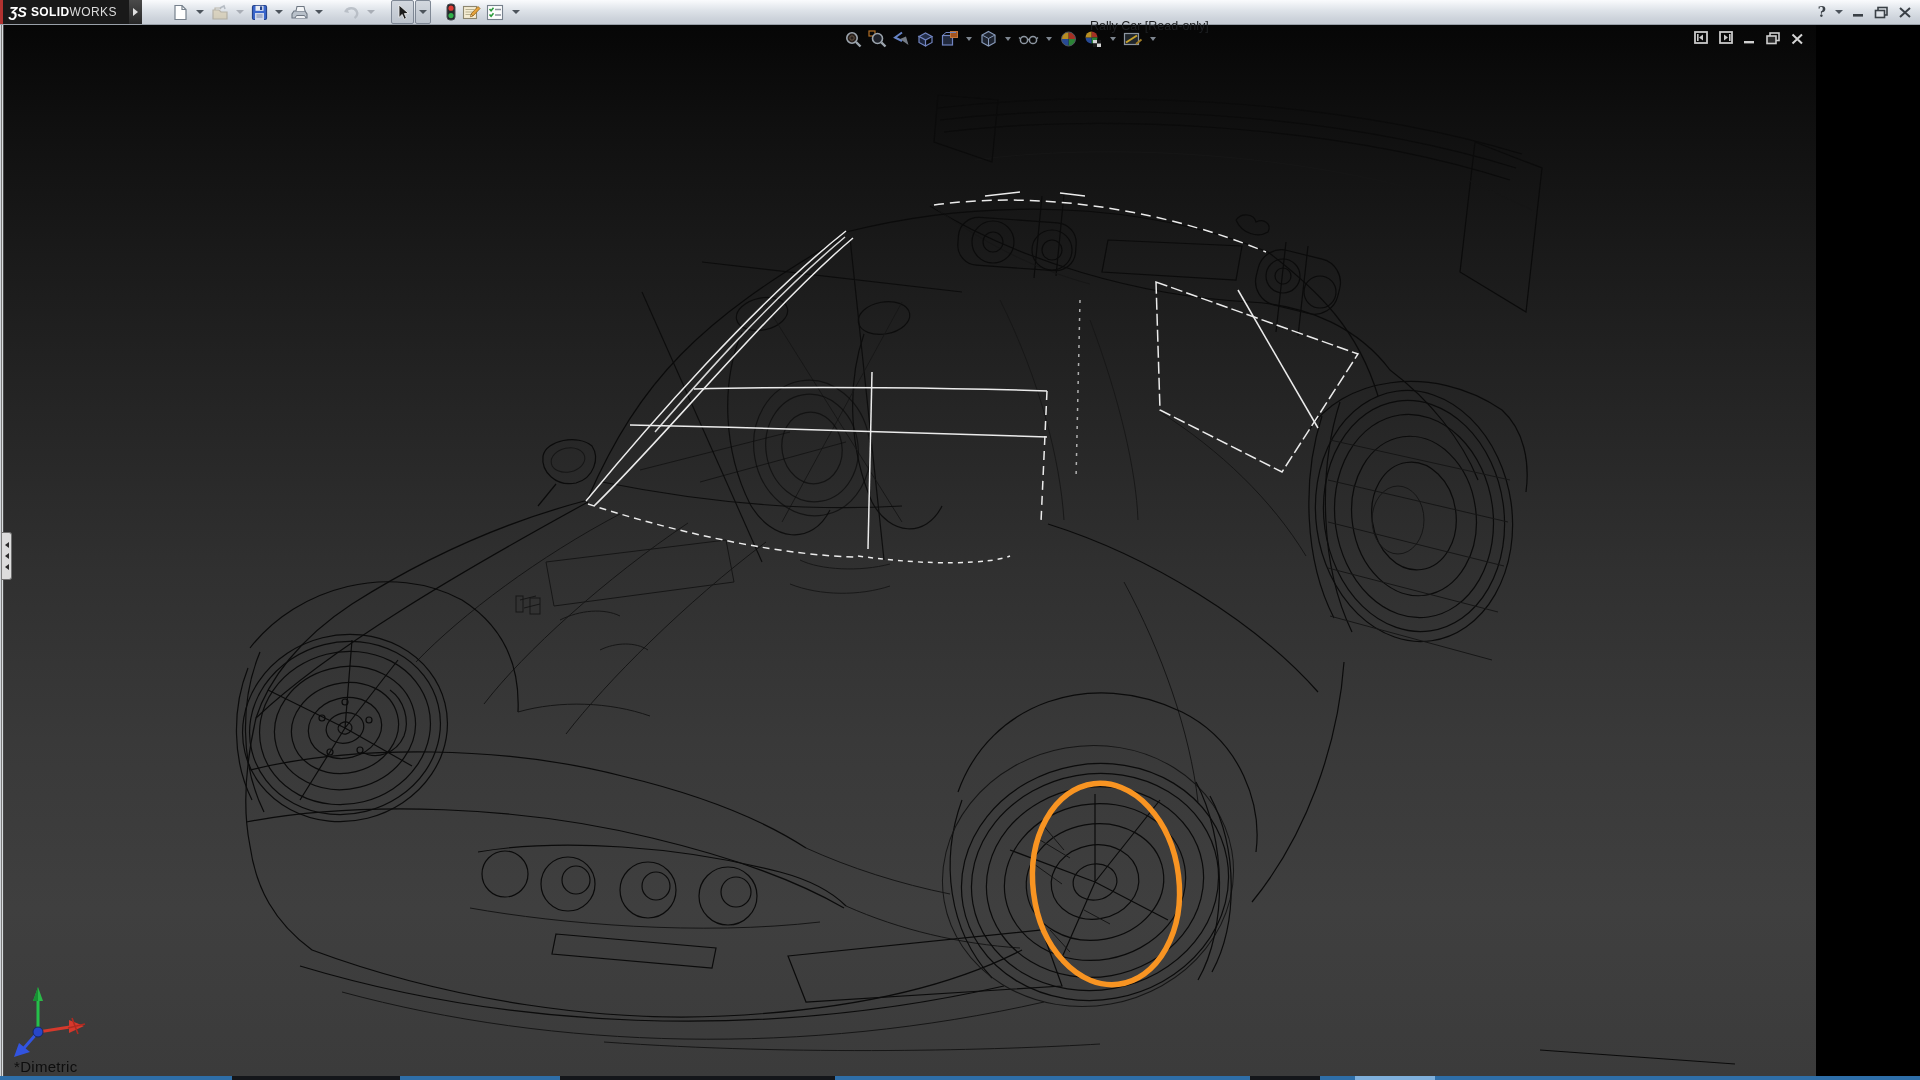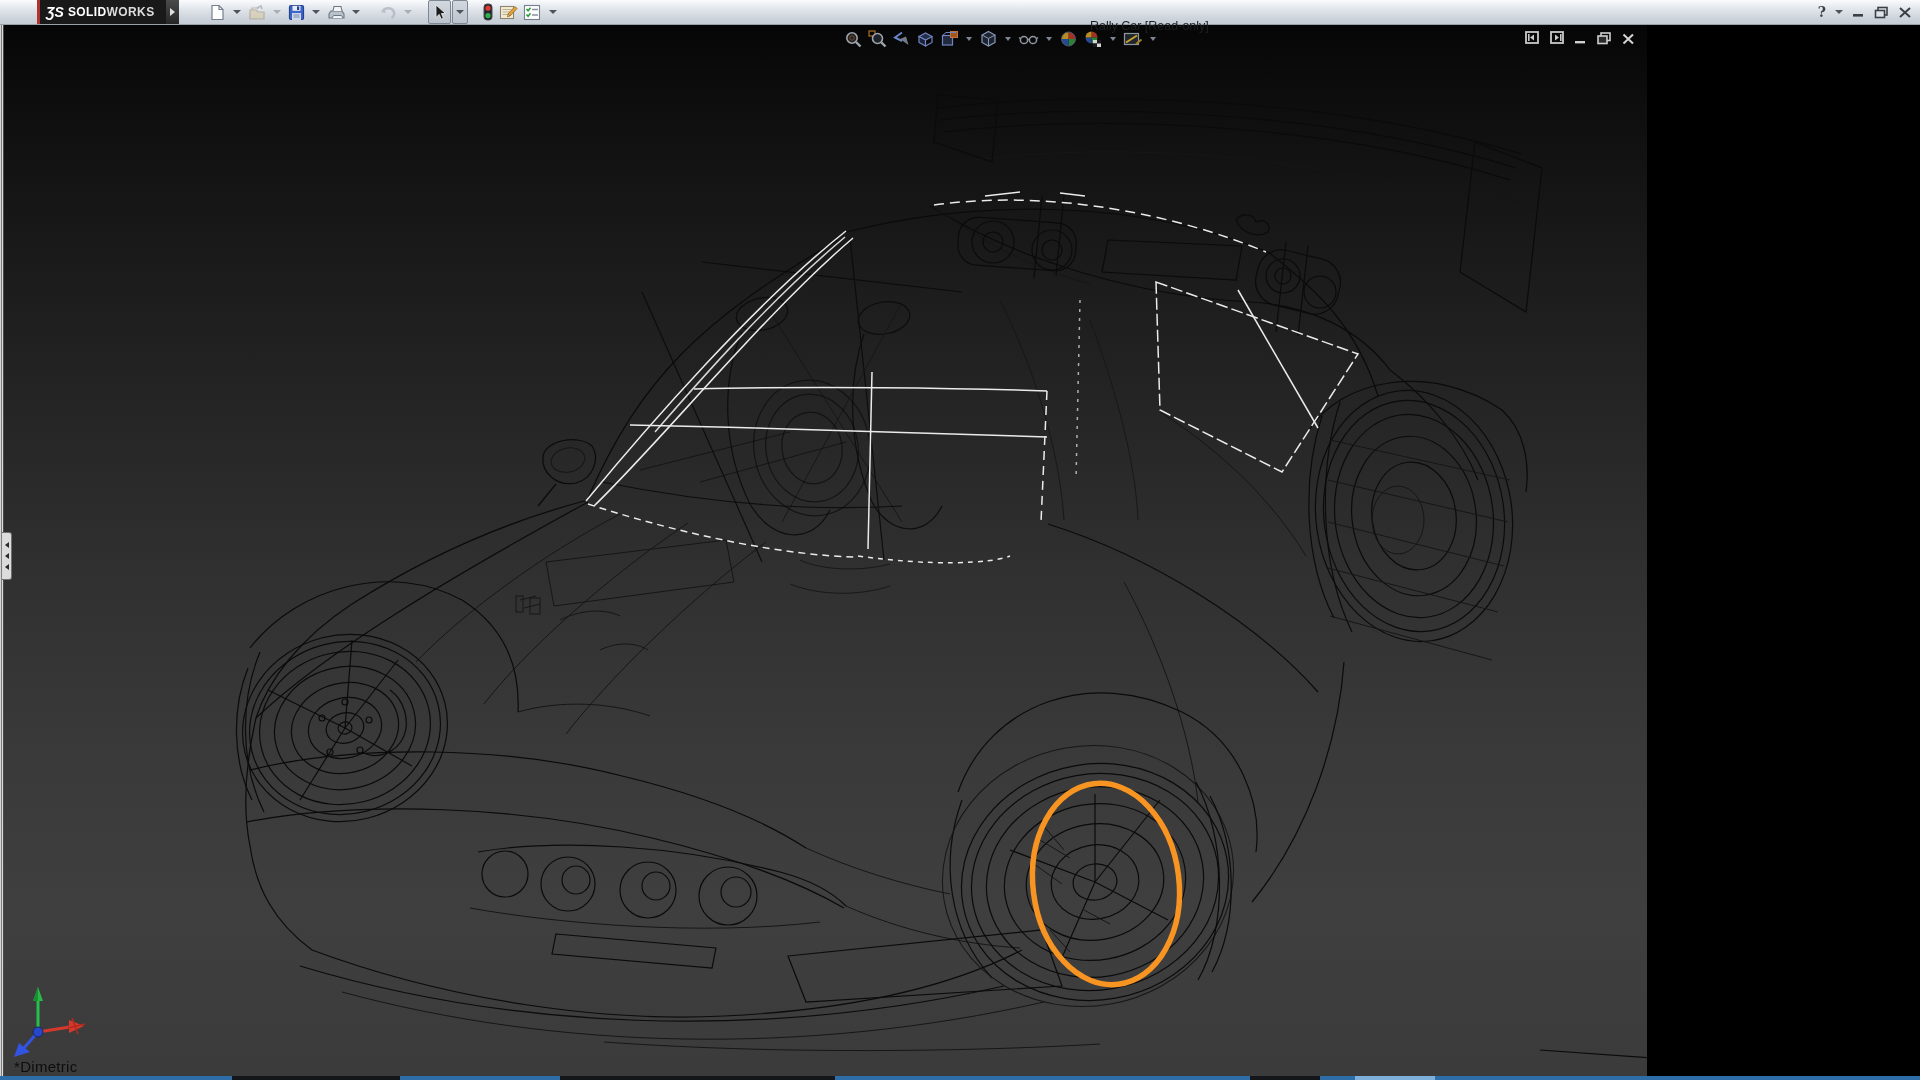--- a/index.html
+++ b/index.html
@@ -4,41 +4,41 @@
 <style>
   html,body{margin:0;padding:0;}
   body{width:1920px;height:1080px;overflow:hidden;background:#000;
        font-family:"Liberation Sans",sans-serif;position:relative;}
 
   
   .titlebar{position:absolute;top:0;left:0;width:1920px;height:24px;
     background:linear-gradient(#fafbfd,#dde2e8 45%,#ccd2da 80%,#c7cdd5);
     border-bottom:1px solid #99a0a9;display:flex;align-items:center;z-index:20;}
   .logo{width:129px;height:24px;background:linear-gradient(90deg,#b23230 0 3px,#191919 3px);
-    display:flex;align-items:center;padding-left:9px;box-sizing:border-box;gap:4px;flex:0 0 auto;margin-left:37px;}
+    display:flex;align-items:center;padding-left:9px;box-sizing:border-box;gap:4px;flex:0 0 auto;}
   .brand-mark{color:#fff;font-style:italic;font-weight:bold;font-size:14px;line-height:1;}
   .brand-word{color:#fff;font-size:12px;font-weight:bold;letter-spacing:.4px;line-height:1;}
-  .brand-light{font-weight:bold;color:#dcdcdc;text-align:center;}
+  .brand-light{font-weight:normal;color:#dcdcdc;text-align:center;}
   .flyout-tab{width:13px;height:24px;background:linear-gradient(#4a4a4a,#262626);
     display:flex;align-items:center;justify-content:center;flex:0 0 auto;}
   .flyout-tab .tri{width:0;height:0;border-top:4px solid transparent;border-bottom:4px solid transparent;border-left:5px solid #e0e0e0;}
   .tb{display:flex;align-items:center;margin-left:28px;gap:1px;height:24px;}
   .tbtn{height:22px;display:flex;align-items:center;padding:0 2px;border-radius:2px;}
   .drop{width:0;height:0;border-left:4px solid transparent;border-right:4px solid transparent;
     border-top:4px solid #4d545c;margin:0 4px;}
   .drop.dis{border-top-color:#a9aeb6;}
   .pressed{border:1px solid #7e8794;background:linear-gradient(#d3d8df,#bcc3cc);}
   .tgap{width:10px;}
   .doc-title{position:absolute;left:1090px;top:19px;font-size:12.5px;color:#1d1f22;z-index:21;}
   .win-ctrls{position:absolute;right:8px;top:0;height:24px;display:flex;align-items:center;gap:9px;z-index:21;}
   .wc{display:flex;align-items:center;justify-content:center;height:24px;}
   .help-q{font-size:14px;font-weight:bold;color:#3a4046;font-family:"DejaVu Serif",serif;}
 
   
-  .viewport{position:absolute;top:24px;left:0;width:1647px;height:1052px;overflow:hidden;z-index:1;
+  .viewport{position:absolute;top:24px;left:0;width:1816px;height:1052px;overflow:hidden;z-index:1;
     background:linear-gradient(180deg,#060606 0%,#101010 10%,#1a1a1a 22%,#262626 38%,
                #303030 52%,#393939 68%,#3f3f3f 84%,#3b3b3b 100%);}
   .carsvg{position:absolute;top:0;left:0;z-index:1;}
   .wire{stroke:#0b0b0b;fill:none;stroke-width:1.2;}
   .wire2{stroke:#161616;fill:none;stroke-width:1;}
   .hl{stroke:#ebebeb;fill:none;stroke-width:1.5;}
 
   .headsup{position:absolute;left:843px;top:5px;display:flex;align-items:center;gap:3px;z-index:6;}
   .hbtn{height:20px;display:flex;align-items:center;padding:0 1px;opacity:.92;}
   .hdrop{width:0;height:0;border-left:3.5px solid transparent;border-right:3.5px solid transparent;

